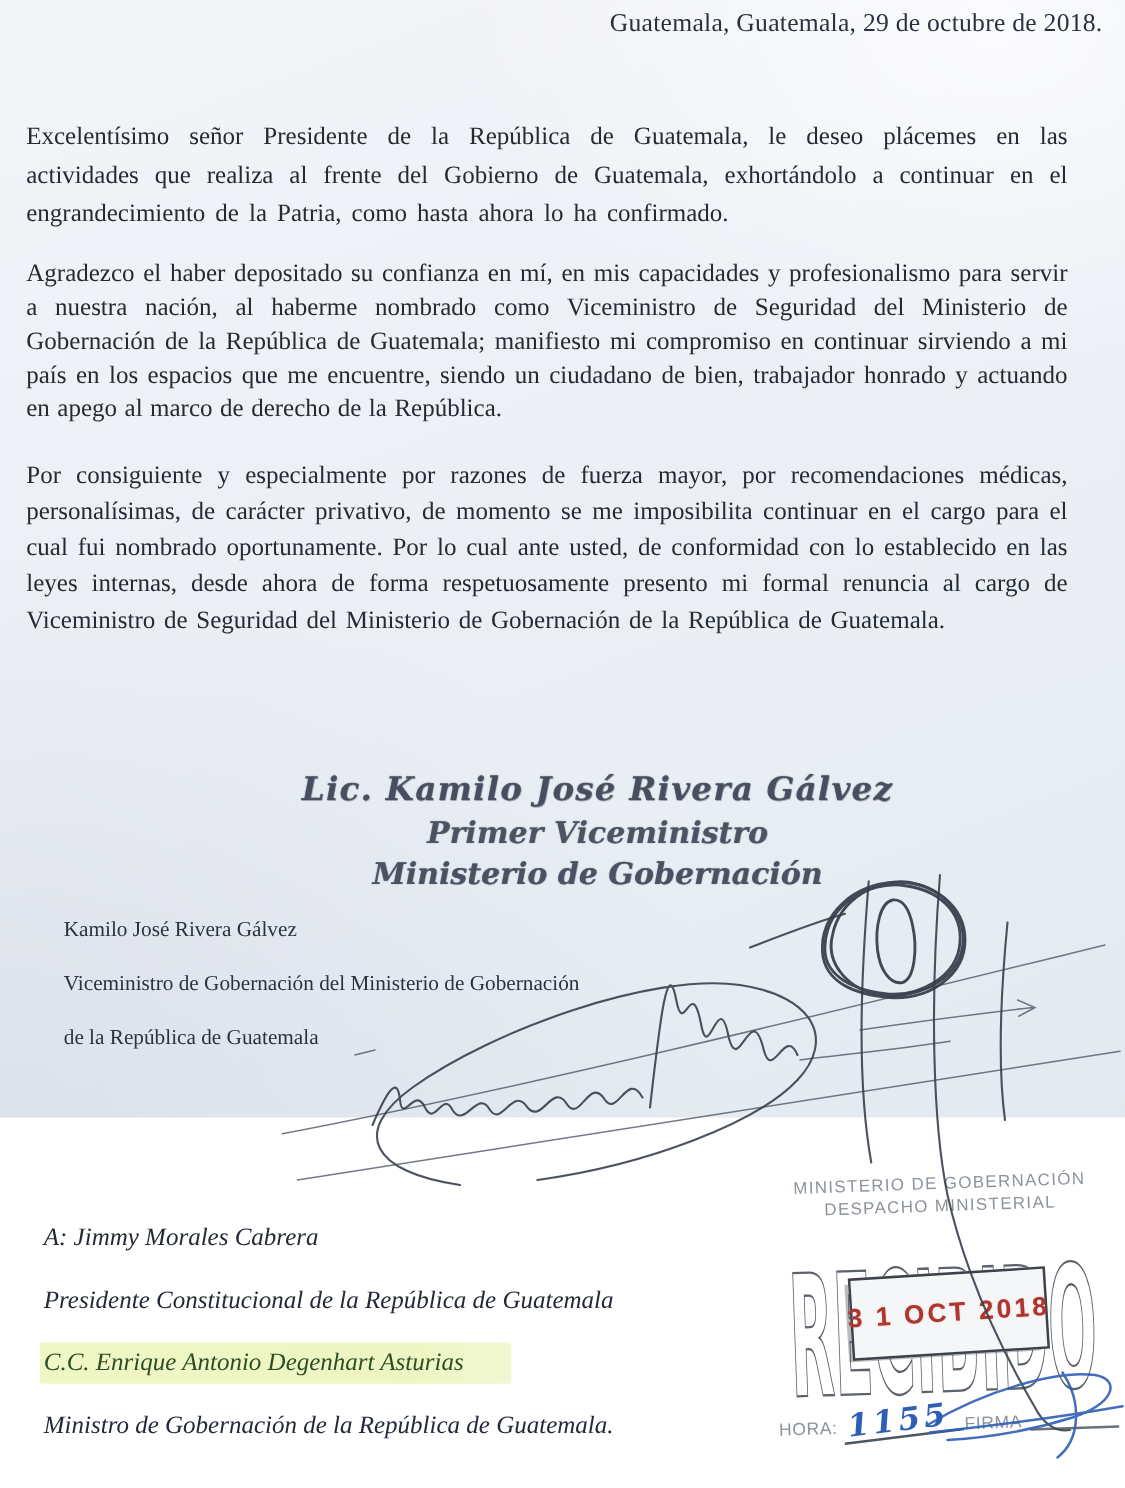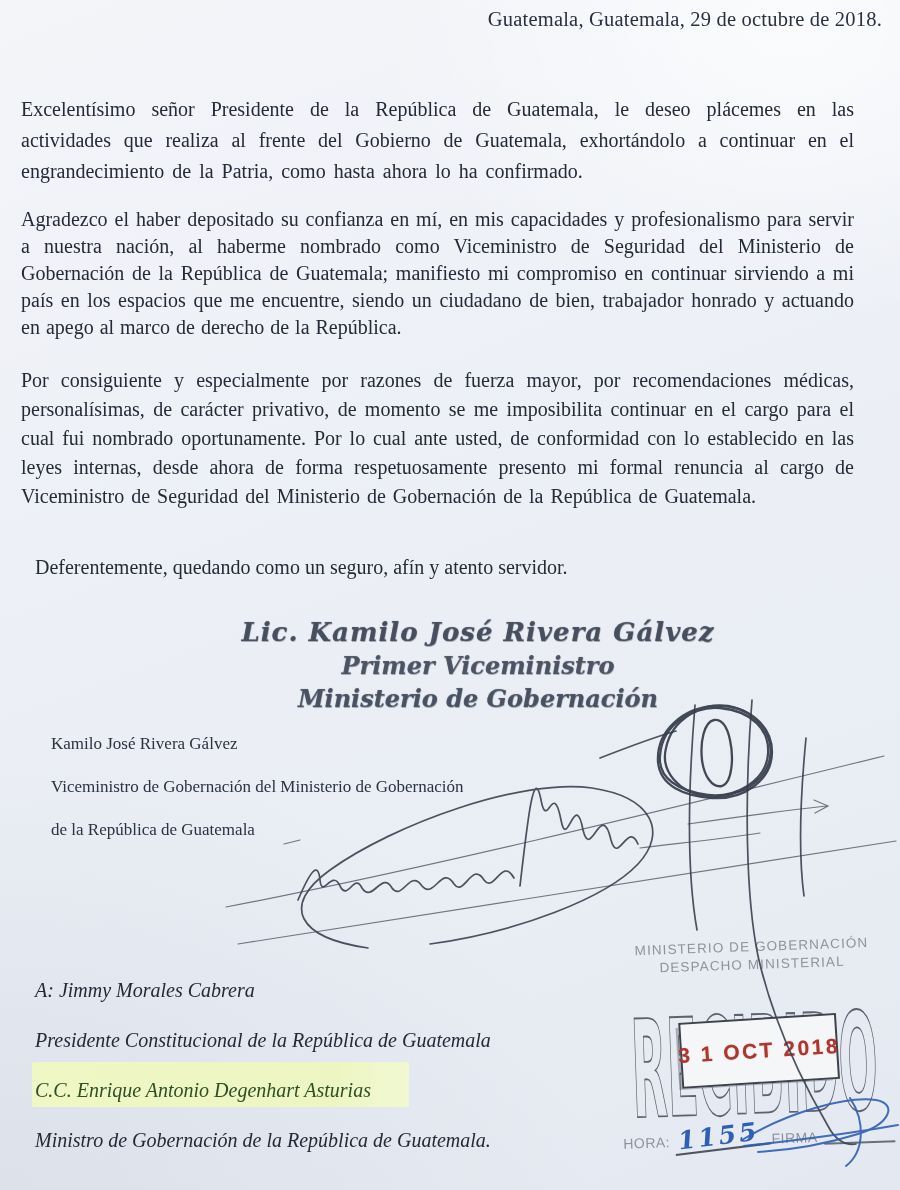--- a/index.html
+++ b/index.html
@@ -1,18 +1,18 @@
 <!DOCTYPE html>
 <html><head>
 <meta charset="utf-8">
 <style>
   html,body{margin:0;padding:0;}
   body{width:900px;height:1190px;overflow:hidden;}
   .page{
-    position:relative;width:900px;height:1190px;
+    position:relative;width:900px;height:894px;
     background:
       radial-gradient(ellipse 700px 500px at 88% 2%, rgba(255,255,255,.75), rgba(255,255,255,0) 60%),
       radial-gradient(ellipse 900px 700px at 0% 100%, rgba(205,211,223,.45), rgba(205,211,223,0) 65%),
       linear-gradient(160deg,#f4f5f9 0%, #edf0f6 35%, #e9edf4 70%, #e4e8f0 100%);
     font-family:"Liberation Serif", serif;
     color:#262c38;
   }
   .abs{position:absolute;}
   .dateline{top:8px;left:0;width:882px;text-align:right;font-size:20.5px;letter-spacing:.2px;color:#2a3040;}
   .para{left:21px;width:833px;text-align:justify;font-size:20px;color:#242a36;}
@@ -25,21 +25,21 @@
     color:#49526386;line-height:33px;
     text-shadow:0 0 1px rgba(62,70,88,.55), 0.5px 0.5px 0 rgba(62,70,88,.35);}
   .script-stamp .s1{font-size:26px;letter-spacing:1px;color:#3f4858d9;}
   .script-stamp .s2{font-size:24px;color:#434c5cd0;}
   .script-stamp .s3{font-size:24px;color:#414a5ad4;}
   .typed-block{top:734px;left:51px;width:860px;text-align:left;font-size:17px;color:#2a3140;}
   .typed-block div{margin-bottom:23px;}
   .recipients{top:979px;left:35px;font-style:italic;font-size:20px;color:#232936;}
   .recipients .rline{height:50px;}
   .hl{background:linear-gradient(90deg,#eff7c5 0%,#edf6c2 80%,#f1f8d2 100%);
-      color:#2f4d25;padding:17px 38px 6px 3px;margin-left:-3px;border-radius:2px;margin-top:30px;}
+      color:#2f4d25;padding:5px 38px 6px 3px;margin-left:-3px;border-radius:2px;margin-top:30px;}
   
   .received-stamp{left:616px;top:938px;width:278px;height:220px;transform:rotate(-2deg);
     font-family:"Liberation Sans", sans-serif;}
   .office{width:100%;text-align:center;color:#8d939c;font-size:13.5px;letter-spacing:1.1px;line-height:18px;white-space:nowrap;}
   .recibido-svg{position:absolute;top:39px;left:12px;}
   .datebox{position:absolute;left:64px;top:80px;width:154px;height:62px;
     background:#f5f6f8;border:2.5px solid #3d424b;transform:rotate(-1.6deg);
     display:flex;align-items:center;justify-content:center;box-shadow:-5px 3px 0 -2px rgba(61,66,75,.35);}
   .datebox .red{color:#ae362c;font-weight:bold;font-size:21px;letter-spacing:2.5px;white-space:nowrap;
     font-family:"Liberation Sans", sans-serif;text-shadow:0 0 1px rgba(174,54,44,.5);}
@@ -55,21 +55,20 @@
 <body>
 
 <div class="page">
 
   <div class="abs dateline">Guatemala, Guatemala, 29 de octubre de 2018.</div>
 
   <div class="abs para p1">Excelentísimo señor Presidente de la República de Guatemala, le deseo plácemes en las actividades que realiza al frente del Gobierno de Guatemala, exhortándolo a continuar en el engrandecimiento de la Patria, como hasta ahora lo ha confirmado.</div>
   <div class="abs para p2">Agradezco el haber depositado su confianza en mí, en mis capacidades y profesionalismo para servir a nuestra nación, al haberme nombrado como Viceministro de Seguridad del Ministerio de Gobernación de la República de Guatemala; manifiesto mi compromiso en continuar sirviendo a mi país en los espacios que me encuentre, siendo un ciudadano de bien, trabajador honrado y actuando en apego al marco de derecho de la República.</div>
   <div class="abs para p3">Por consiguiente y especialmente por razones de fuerza mayor, por recomendaciones médicas, personalísimas, de carácter privativo, de momento se me imposibilita continuar en el cargo para el cual fui nombrado oportunamente.  Por lo cual ante usted, de conformidad con lo establecido en las leyes internas, desde ahora de forma respetuosamente presento mi formal renuncia al cargo de Viceministro de Seguridad del Ministerio de Gobernación de la República de Guatemala.</div>
 
-  <div class="abs closing">Deferentemente, quedando como un seguro, afín y atento servidor.</div>
 
   <div class="abs script-stamp">
     <div class="s1">Lic. Kamilo José Rivera Gálvez</div>
     <div class="s2">Primer Viceministro</div>
     <div class="s3">Ministerio de Gobernación</div>
   </div>
 
   <div class="abs typed-block">
     <div>Kamilo José Rivera Gálvez</div>
     <div>Viceministro de Gobernación del Ministerio de Gobernación</div>

